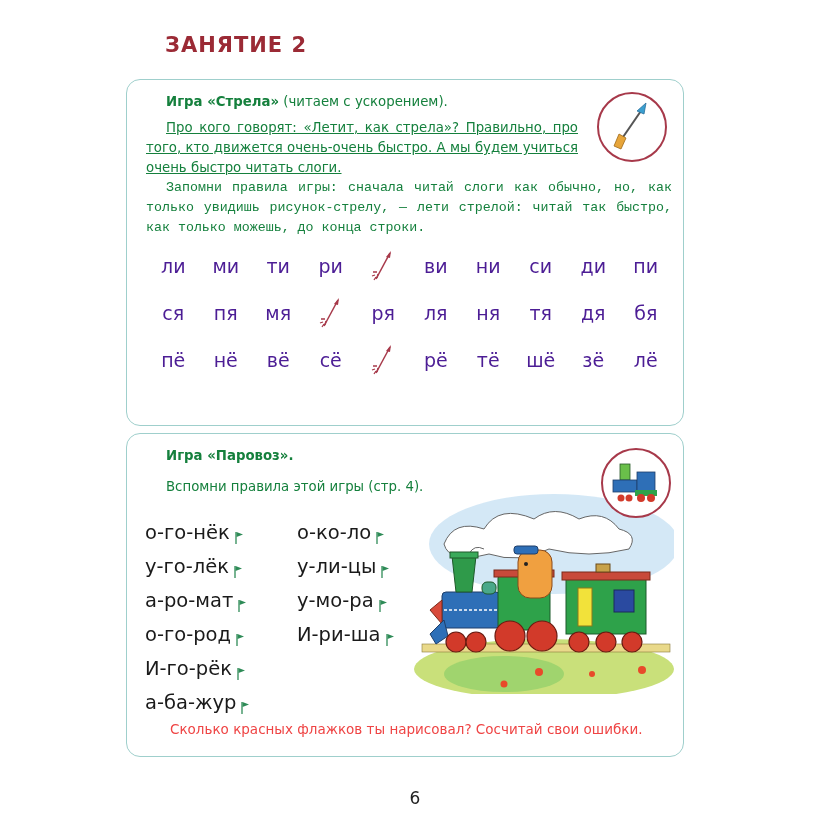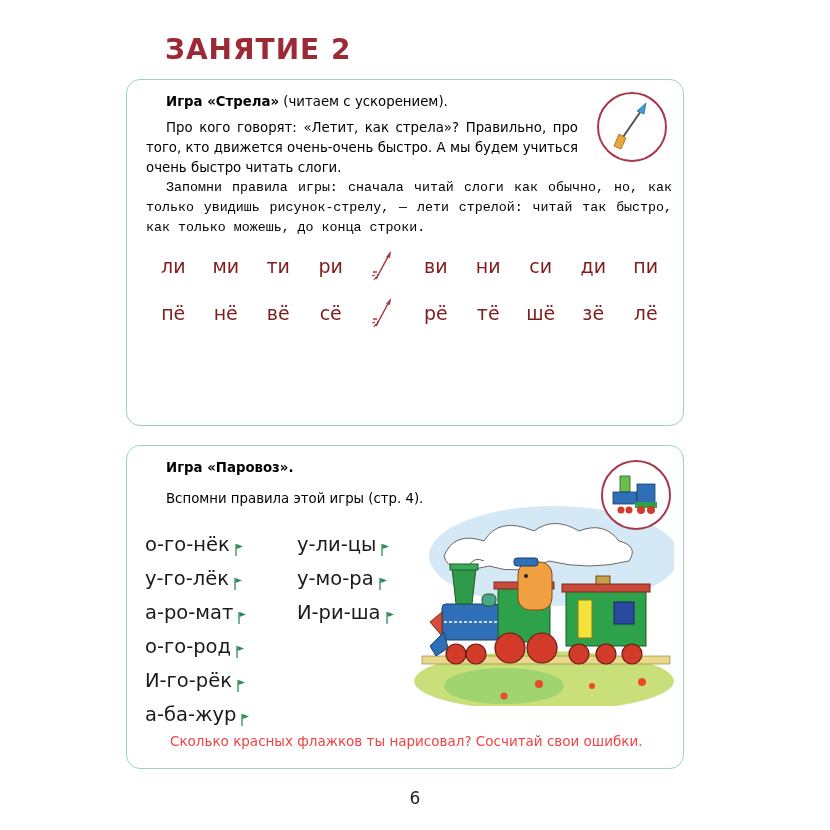--- a/index.html
+++ b/index.html
@@ -1,52 +1,52 @@
 <!DOCTYPE html>
 <html><head>
   <meta charset="utf-8">
   <style>
     html, body { margin: 0; padding: 0; background: #ffffff; }
     body { width: 830px; height: 830px; position: relative; overflow: hidden;
            font-family: "DejaVu Sans", sans-serif; color: #1a1a1a; }
-    .lesson-title { position: absolute; left: 165px; top: 33px; font-size: 28px;
+    .lesson-title { position: absolute; left: 165px; top: 33px; font-size: 21px;
            font-weight: bold; color: #9b2a35; letter-spacing: 1px;
            font-family: "DejaVu Sans", sans-serif; }
     .box { position: absolute; left: 126px; width: 558px; border: 1.5px solid #9fcfcc;
            border-radius: 14px; background: #ffffff; box-sizing: border-box; }
     .box1 { top: 79px; height: 347px; }
-    .box2 { top: 445px; height: 324px; }
-    .p { position: absolute; font-size: 13.3px; line-height: 20px; color: #000000; }
+    .box2 { top: 433px; height: 324px; }
+    .p { position: absolute; font-size: 13.3px; line-height: 20px; color: #15803d; }
     .p b { font-weight: bold; }
     .indent { text-indent: 20px; }
     .just { text-align: justify; text-align-last: left; }
     .circle { position: absolute; width: 70px; height: 70px; border: 2px solid #a7394a;
            border-radius: 50%; box-sizing: border-box; background: #fff; }
     .syl-grid { position: absolute; left: 20px; top: 162px; width: 525px; }
     .syl-row { display: flex; height: 47px; align-items: center; }
-    .syl-cell { width: 54px; text-align: center; font-size: 19px; color: #7f1d1d;
+    .syl-cell { width: 54px; text-align: center; font-size: 19px; color: #4c1d95;
            display: flex; justify-content: center; align-items: center; }
     .words { position: absolute; top: 76px; font-size: 19.5px; }
     .word-row { height: 34px; display: flex; align-items: flex-end; }
     .flag { display: inline-block; margin-left: 5px; margin-top: -12px; }
     .train-pic { position: absolute; left: 287px; top: 50px; width: 260px; height: 210px; }
     .footer-q { position: absolute; left: 43px; top: 287px; font-size: 13.5px; color:#ef4444; }
     .page-num { position: absolute; left: 0; width: 830px; top: 788px; text-align: center;
            font-size: 17px; color: #222; }
   </style>
 </head>
 <body>
 
 <div class="lesson-title">ЗАНЯТИЕ 2</div>
 
 <div class="box box1">
   <div class="p" style="left:39px; top:12px; width:420px;">
     <b>Игра «Стрела»</b><span> (читаем с ускорением).</span>
   </div>
-  <div class="p indent just" style="left:19px; top:38px; width:432px;">Про кого говорят: «Летит, как стрела»? Правильно, про того, кто движется очень-очень быстро. А мы будем учиться очень быстро читать слоги.</div>
+  <div class="p indent just" style="left:19px; top:38px; width:432px;text-decoration:underline;">Про кого говорят: «Летит, как стрела»? Правильно, про того, кто движется очень-очень быстро. А мы будем учиться очень быстро читать слоги.</div>
   <div class="p indent just" style="left:19px; top:98px; width:526px;font-family:Liberation Mono, monospace;">Запомни правила игры: сначала читай слоги как обычно, но, как только увидишь рисунок-стрелу, — лети стрелой: читай так быстро, как только можешь, до конца строки.</div>
 
   <div class="circle" style="left:470px; top:12px;">
     <svg width="66" height="66" viewBox="0 0 66 66">
       <line x1="22" y1="46" x2="44" y2="14" stroke="#555" stroke-width="2"></line>
       <polygon points="47,9 38,17 45,20" fill="#3a9fd0" stroke="#2a6f9a" stroke-width="0.8"></polygon>
       <polygon points="15,52 20,40 27,44 22,55" fill="#e7a53a" stroke="#a06a18" stroke-width="0.8"></polygon>
     </svg>
   </div>
 
@@ -61,20 +61,38 @@
             <line x1="5" y1="30" x2="19" y2="4" stroke="#a7394a" stroke-width="1.5"></line>
             <polygon points="20,2 15,8 19,9" fill="#a7394a"></polygon>
             <path d="M4 26 l-3 1 M6 23 l-4 0 M5 28 l-2 3 M7 25 l-1 4" stroke="#a7394a" stroke-width="1.3"></path>
           </svg>
       </div>
       <div class="syl-cell">ви</div>
       <div class="syl-cell">ни</div>
       <div class="syl-cell">си</div>
       <div class="syl-cell">ди</div>
       <div class="syl-cell">пи</div>
+    </div>
+    <div class="syl-row">
+      <div class="syl-cell">ся</div>
+      <div class="syl-cell">пя</div>
+      <div class="syl-cell">мя</div>
+      <div class="syl-cell">
+        <svg width="24" height="34" viewBox="0 0 24 34">
+            <line x1="5" y1="30" x2="19" y2="4" stroke="#a7394a" stroke-width="1.5"></line>
+            <polygon points="20,2 15,8 19,9" fill="#a7394a"></polygon>
+            <path d="M4 26 l-3 1 M6 23 l-4 0 M5 28 l-2 3 M7 25 l-1 4" stroke="#a7394a" stroke-width="1.3"></path>
+          </svg>
+      </div>
+      <div class="syl-cell">ря</div>
+      <div class="syl-cell">ля</div>
+      <div class="syl-cell">ня</div>
+      <div class="syl-cell">тя</div>
+      <div class="syl-cell">дя</div>
+      <div class="syl-cell">бя</div>
     </div>
     <div class="syl-row">
       <div class="syl-cell">пё</div>
       <div class="syl-cell">нё</div>
       <div class="syl-cell">вё</div>
       <div class="syl-cell">сё</div>
       <div class="syl-cell">
         <svg width="24" height="34" viewBox="0 0 24 34">
             <line x1="5" y1="30" x2="19" y2="4" stroke="#a7394a" stroke-width="1.5"></line>
             <polygon points="20,2 15,8 19,9" fill="#a7394a"></polygon>
@@ -205,20 +223,27 @@
         <span>а-ба-жур</span>
         <svg class="flag" width="8" height="12" viewBox="0 0 8 12">
           <line x1="1" y1="0" x2="1" y2="12" stroke="#2e8b57" stroke-width="1.3"></line>
           <polygon points="1.5,0 8,2.5 1.5,5" fill="#2e8b57"></polygon>
         </svg>
       </div>
   </div>
 
   <div class="words" style="left:170px;">
     <div class="word-row">
+        <span>о-ко-ло</span>
+        <svg class="flag" width="8" height="12" viewBox="0 0 8 12">
+          <line x1="1" y1="0" x2="1" y2="12" stroke="#2e8b57" stroke-width="1.3"></line>
+          <polygon points="1.5,0 8,2.5 1.5,5" fill="#2e8b57"></polygon>
+        </svg>
+      </div>
+    <div class="word-row">
         <span>у-ли-цы</span>
         <svg class="flag" width="8" height="12" viewBox="0 0 8 12">
           <line x1="1" y1="0" x2="1" y2="12" stroke="#2e8b57" stroke-width="1.3"></line>
           <polygon points="1.5,0 8,2.5 1.5,5" fill="#2e8b57"></polygon>
         </svg>
       </div>
     <div class="word-row">
         <span>у-мо-ра</span>
         <svg class="flag" width="8" height="12" viewBox="0 0 8 12">
           <line x1="1" y1="0" x2="1" y2="12" stroke="#2e8b57" stroke-width="1.3"></line>

